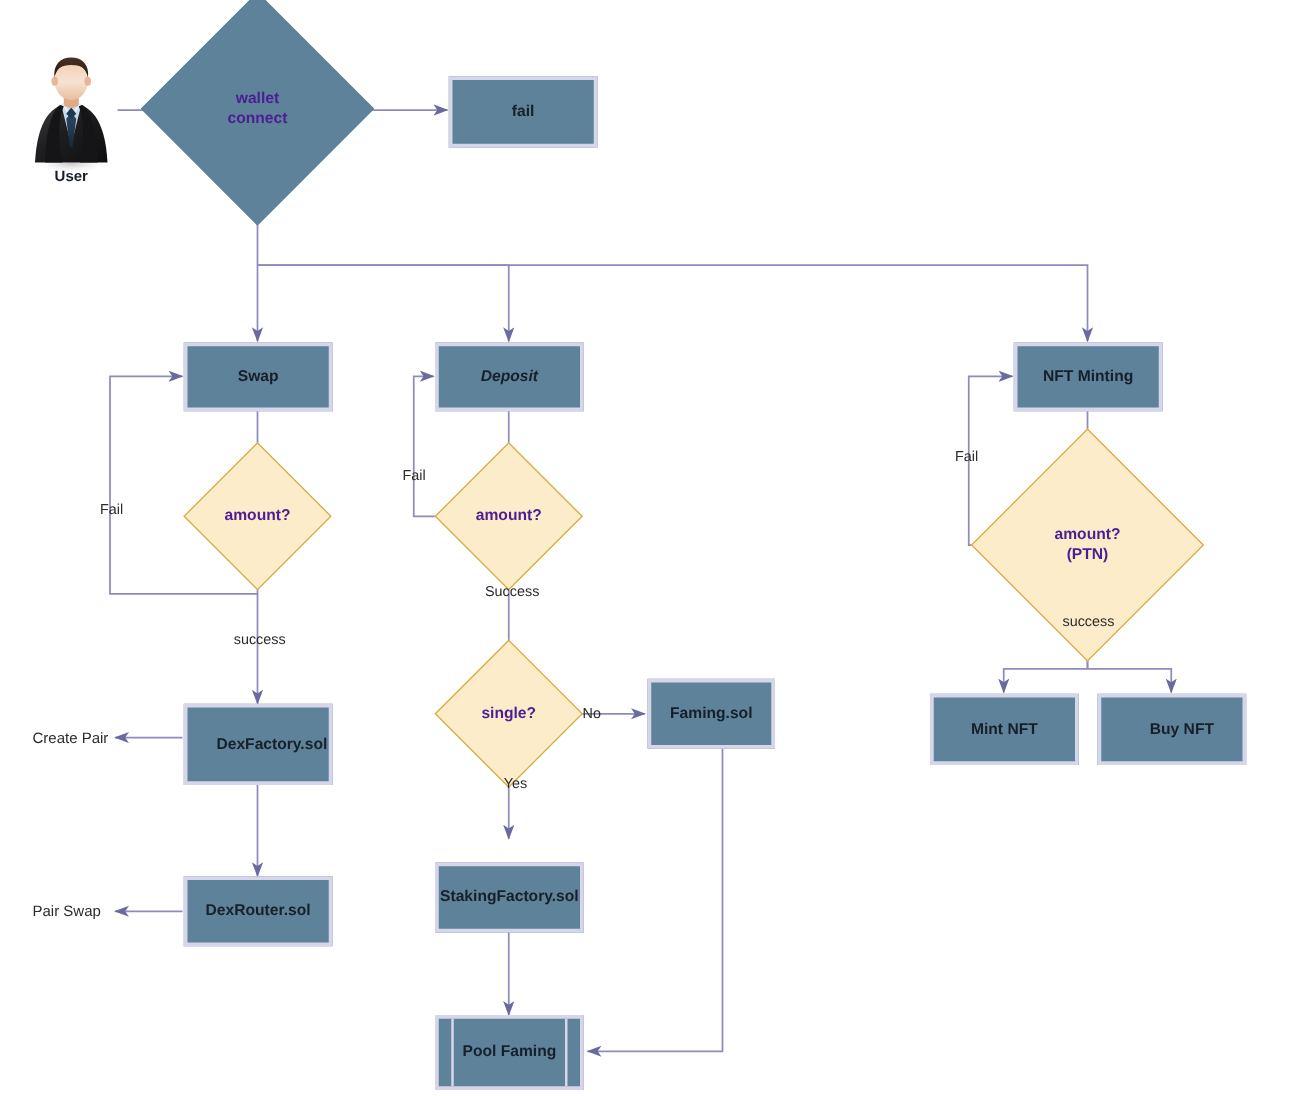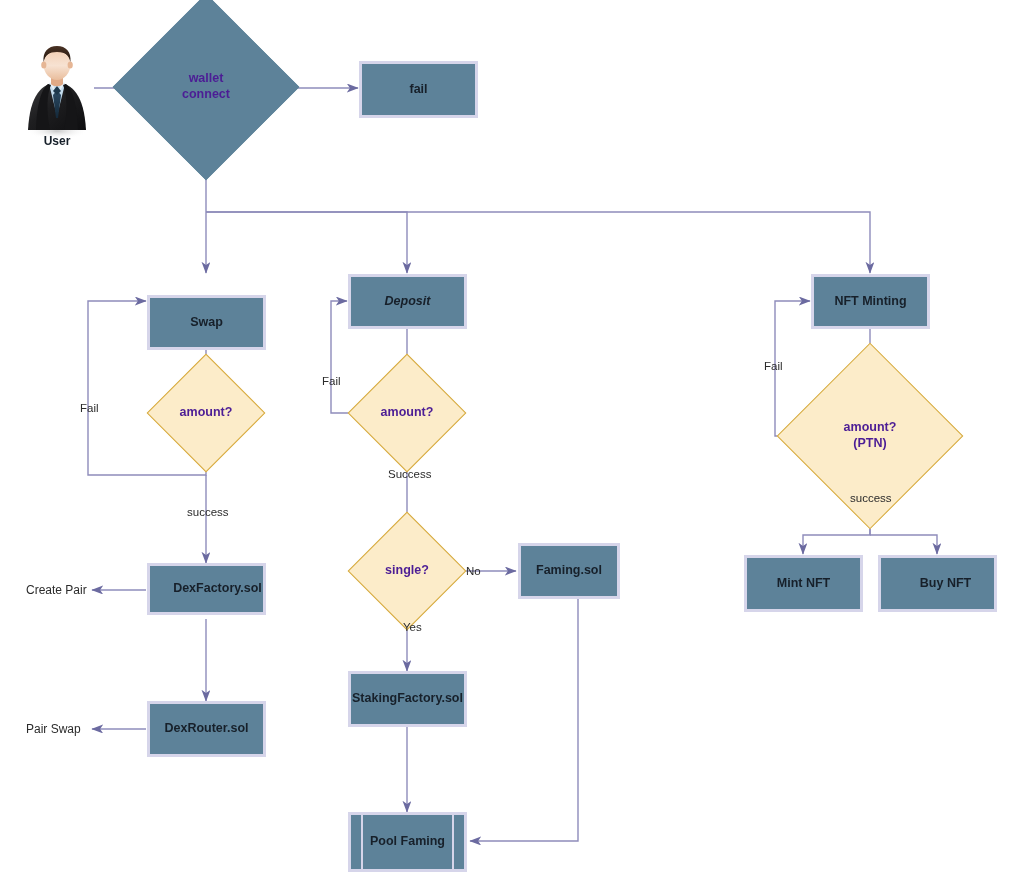--- a/index.html
+++ b/index.html
@@ -240,21 +240,21 @@
   <div class="decision blue" style="left:140px; top:21px; width:132px; height:132px;">
     <span class="dshape"></span>
     <span class="dlabel">wallet
 connect</span>
   </div>
 
   <div class="node proc" style="left:359px; top:61px; width:119px; height:57px;">
     <span>fail</span>
   </div>
 
-  <div class="node proc" style="left:147px; top:274px; width:119px; height:55px;margin-top:21px;">
+  <div class="node proc" style="left:147px; top:274px; width:119px; height:55px;">
     <span>Swap</span>
   </div>
 
   <div class="node proc" style="left:348px; top:274px; width:119px; height:55px;font-style:italic;">
     <span>Deposit</span>
   </div>
 
   <div class="node proc" style="left:811px; top:274px; width:119px; height:55px;">
     <span>NFT Minting</span>
   </div>
@@ -273,33 +273,33 @@
     <span class="dshape"></span>
     <span class="dlabel">amount?
 (PTN)</span>
   </div>
 
   <div class="decision" style="left:365px; top:529px; width:84px; height:84px;">
     <span class="dshape"></span>
     <span class="dlabel">single?</span>
   </div>
 
-  <div class="node proc" style="left:147px; top:563px; width:119px; height:52px;padding-left:22px;">
+  <div class="node proc" style="left:147px; top:563px; width:119px; height:65px;padding-left:22px;">
     <span>DexFactory.sol</span>
   </div>
 
   <div class="node proc" style="left:147px; top:701px; width:119px; height:56px;">
     <span>DexRouter.sol</span>
   </div>
 
   <div class="node proc" style="left:518px; top:543px; width:102px; height:56px;">
     <span>Faming.sol</span>
   </div>
 
-  <div class="node proc" style="left:348px; top:671px; width:119px; height:56px;">
+  <div class="node proc" style="left:348px; top:690px; width:119px; height:56px;">
     <span>StakingFactory.sol</span>
   </div>
 
   <div class="node predef" style="left:348px; top:812px; width:119px; height:60px;">
     <span>Pool Faming</span>
   </div>
 
   <div class="node proc" style="left:744px; top:555px; width:119px; height:57px;">
     <span>Mint NFT</span>
   </div>

